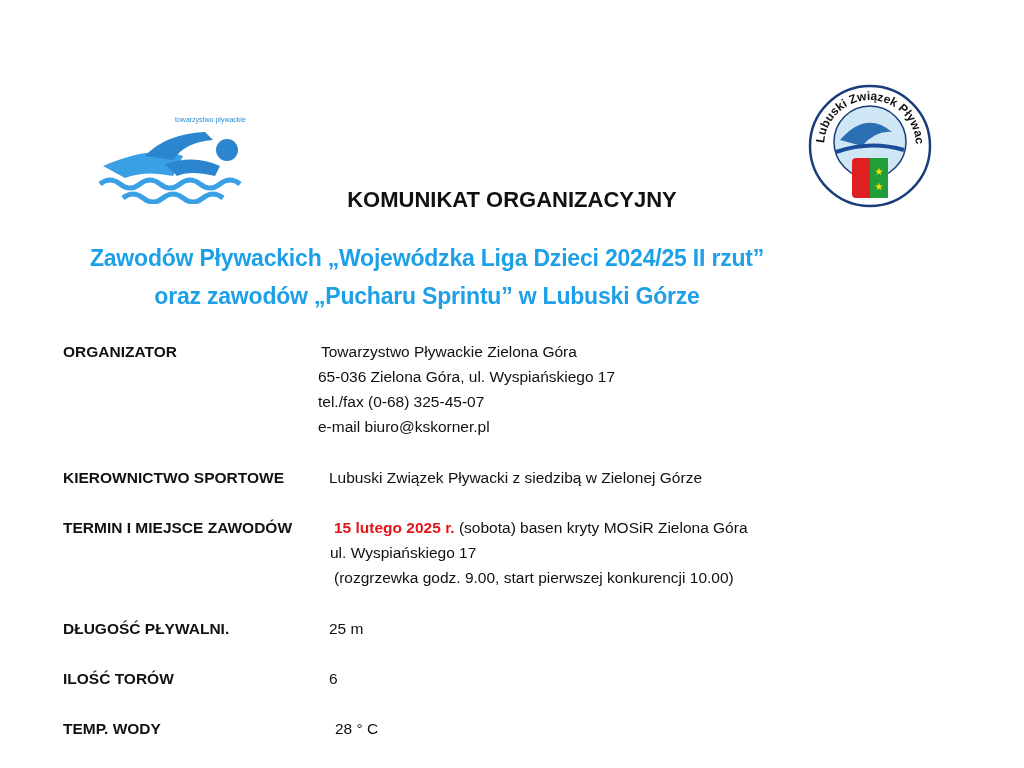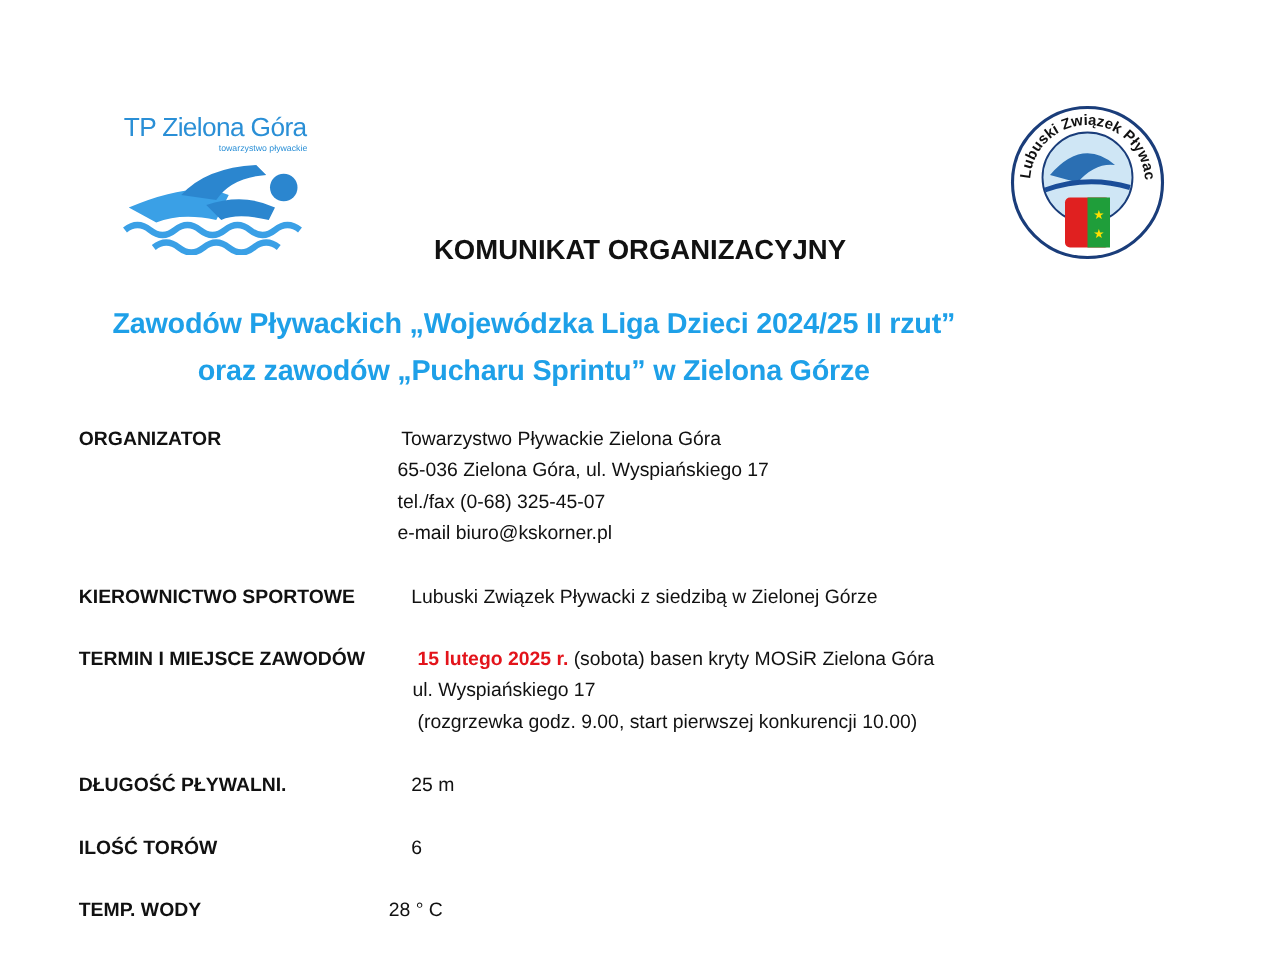--- a/index.html
+++ b/index.html
@@ -18,21 +18,20 @@
   .t2 { top:283px; }
   .row { position:absolute; left:63px; font-size:15.5px; }
   .lbl { position:absolute; left:0; font-weight:bold; white-space:nowrap; }
   .val { position:absolute; white-space:nowrap; }
   .red { color:#e3141b; font-weight:bold; }
 </style>
 </head>
 <body>
 
 <div class="logo-left">
-  <div class="brand">TP Zielona Góra</div>
   <div class="sub">towarzystwo pływackie</div>
   <svg width="160" height="78" viewBox="0 0 160 78">
     <path d="M8 40 Q60 18 88 30 L78 50 Q50 44 30 52 Z" fill="#3aa0e6"></path>
     <path d="M50 30 Q70 8 110 6 L118 14 Q90 16 78 34 Z" fill="#2b86cf"></path>
     <circle cx="132" cy="24" r="11" fill="#2b86cf"></circle>
     <path d="M70 38 Q100 28 125 40 L120 50 Q95 44 82 50 Z" fill="#2b86cf"></path>
     <path d="M5 58 q10 -8 20 0 t20 0 t20 0 t20 0 t20 0 t20 0 t20 0" stroke="#3aa0e6" stroke-width="5" fill="none"></path>
     <path d="M28 72 q10 -8 20 0 t20 0 t20 0 t20 0 t20 0" stroke="#3aa0e6" stroke-width="5" fill="none"></path>
   </svg>
 </div>
@@ -51,21 +50,21 @@
     <text x="73" y="95" font-size="10" fill="#ffe000" text-anchor="middle">★</text>
     <text x="73" y="110" font-size="10" fill="#ffe000" text-anchor="middle">★</text>
     <text font-size="12" font-weight="bold" fill="#111" font-family="Liberation Sans, sans-serif">
       <textPath href="#ring" startOffset="2%">Lubuski Związek Pływacki</textPath>
     </text>
   </svg>
 </div>
 
 <div class="heading">KOMUNIKAT ORGANIZACYJNY</div>
 <div class="title t1">Zawodów Pływackich „Wojewódzka Liga Dzieci 2024/25 II rzut”</div>
-<div class="title t2">oraz zawodów „Pucharu Sprintu” w Zielona Górze</div>
+<div class="title t2">oraz zawodów „Pucharu Sprintu” w Lubuski Górze</div>
 
 <div class="row" style="top:343px;">
   <div class="lbl">ORGANIZATOR</div>
   <div class="val" style="left:258px;top:0;">Towarzystwo Pływackie Zielona Góra</div>
   <div class="val" style="left:255px;top:25px;">65-036 Zielona Góra, ul. Wyspiańskiego 17</div>
   <div class="val" style="left:255px;top:50px;">tel./fax (0-68) 325-45-07</div>
   <div class="val" style="left:255px;top:75px;">e-mail biuro@kskorner.pl</div>
 </div>
 
 <div class="row" style="top:469px;">
@@ -85,14 +84,14 @@
   <div class="val" style="left:266px;top:0;">25 m</div>
 </div>
 
 <div class="row" style="top:670px;">
   <div class="lbl">ILOŚĆ TORÓW</div>
   <div class="val" style="left:266px;top:0;">6</div>
 </div>
 
 <div class="row" style="top:720px;">
   <div class="lbl">TEMP. WODY</div>
-  <div class="val" style="left:248px;top:0;">28 ° C</div>
+  <div class="val" style="left:272px;top:0;">28 ° C</div>
 </div>
 
 </body></html>

